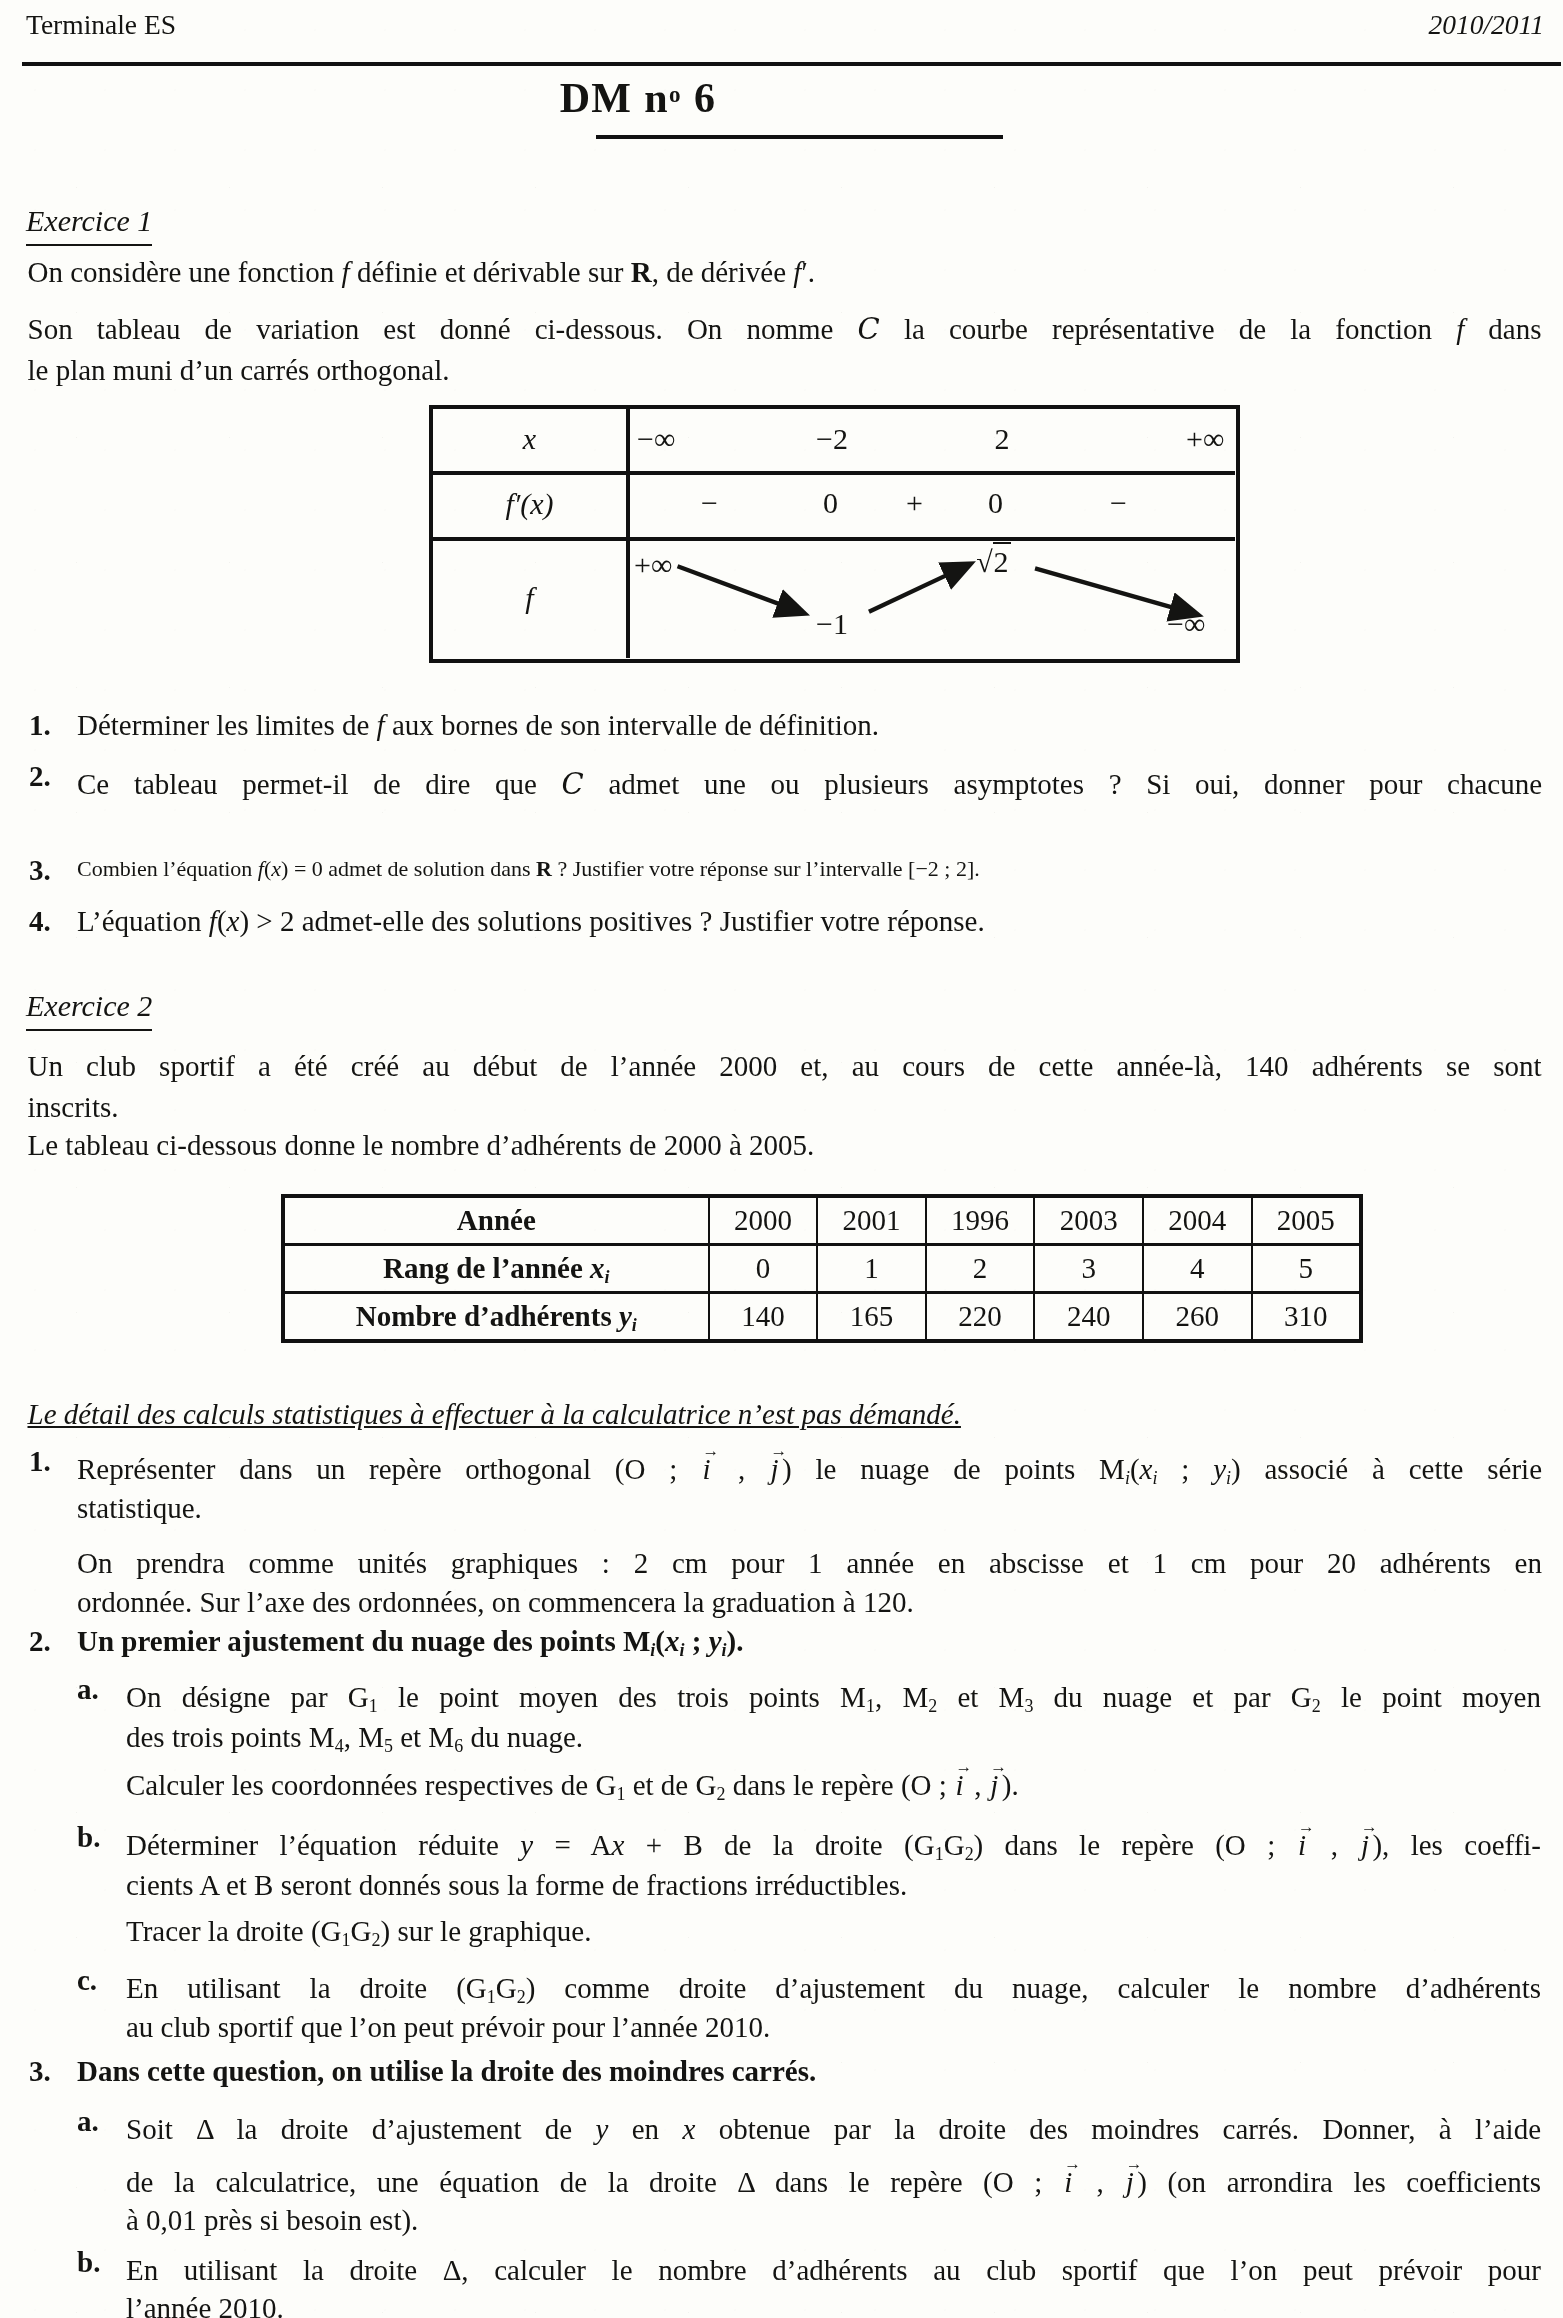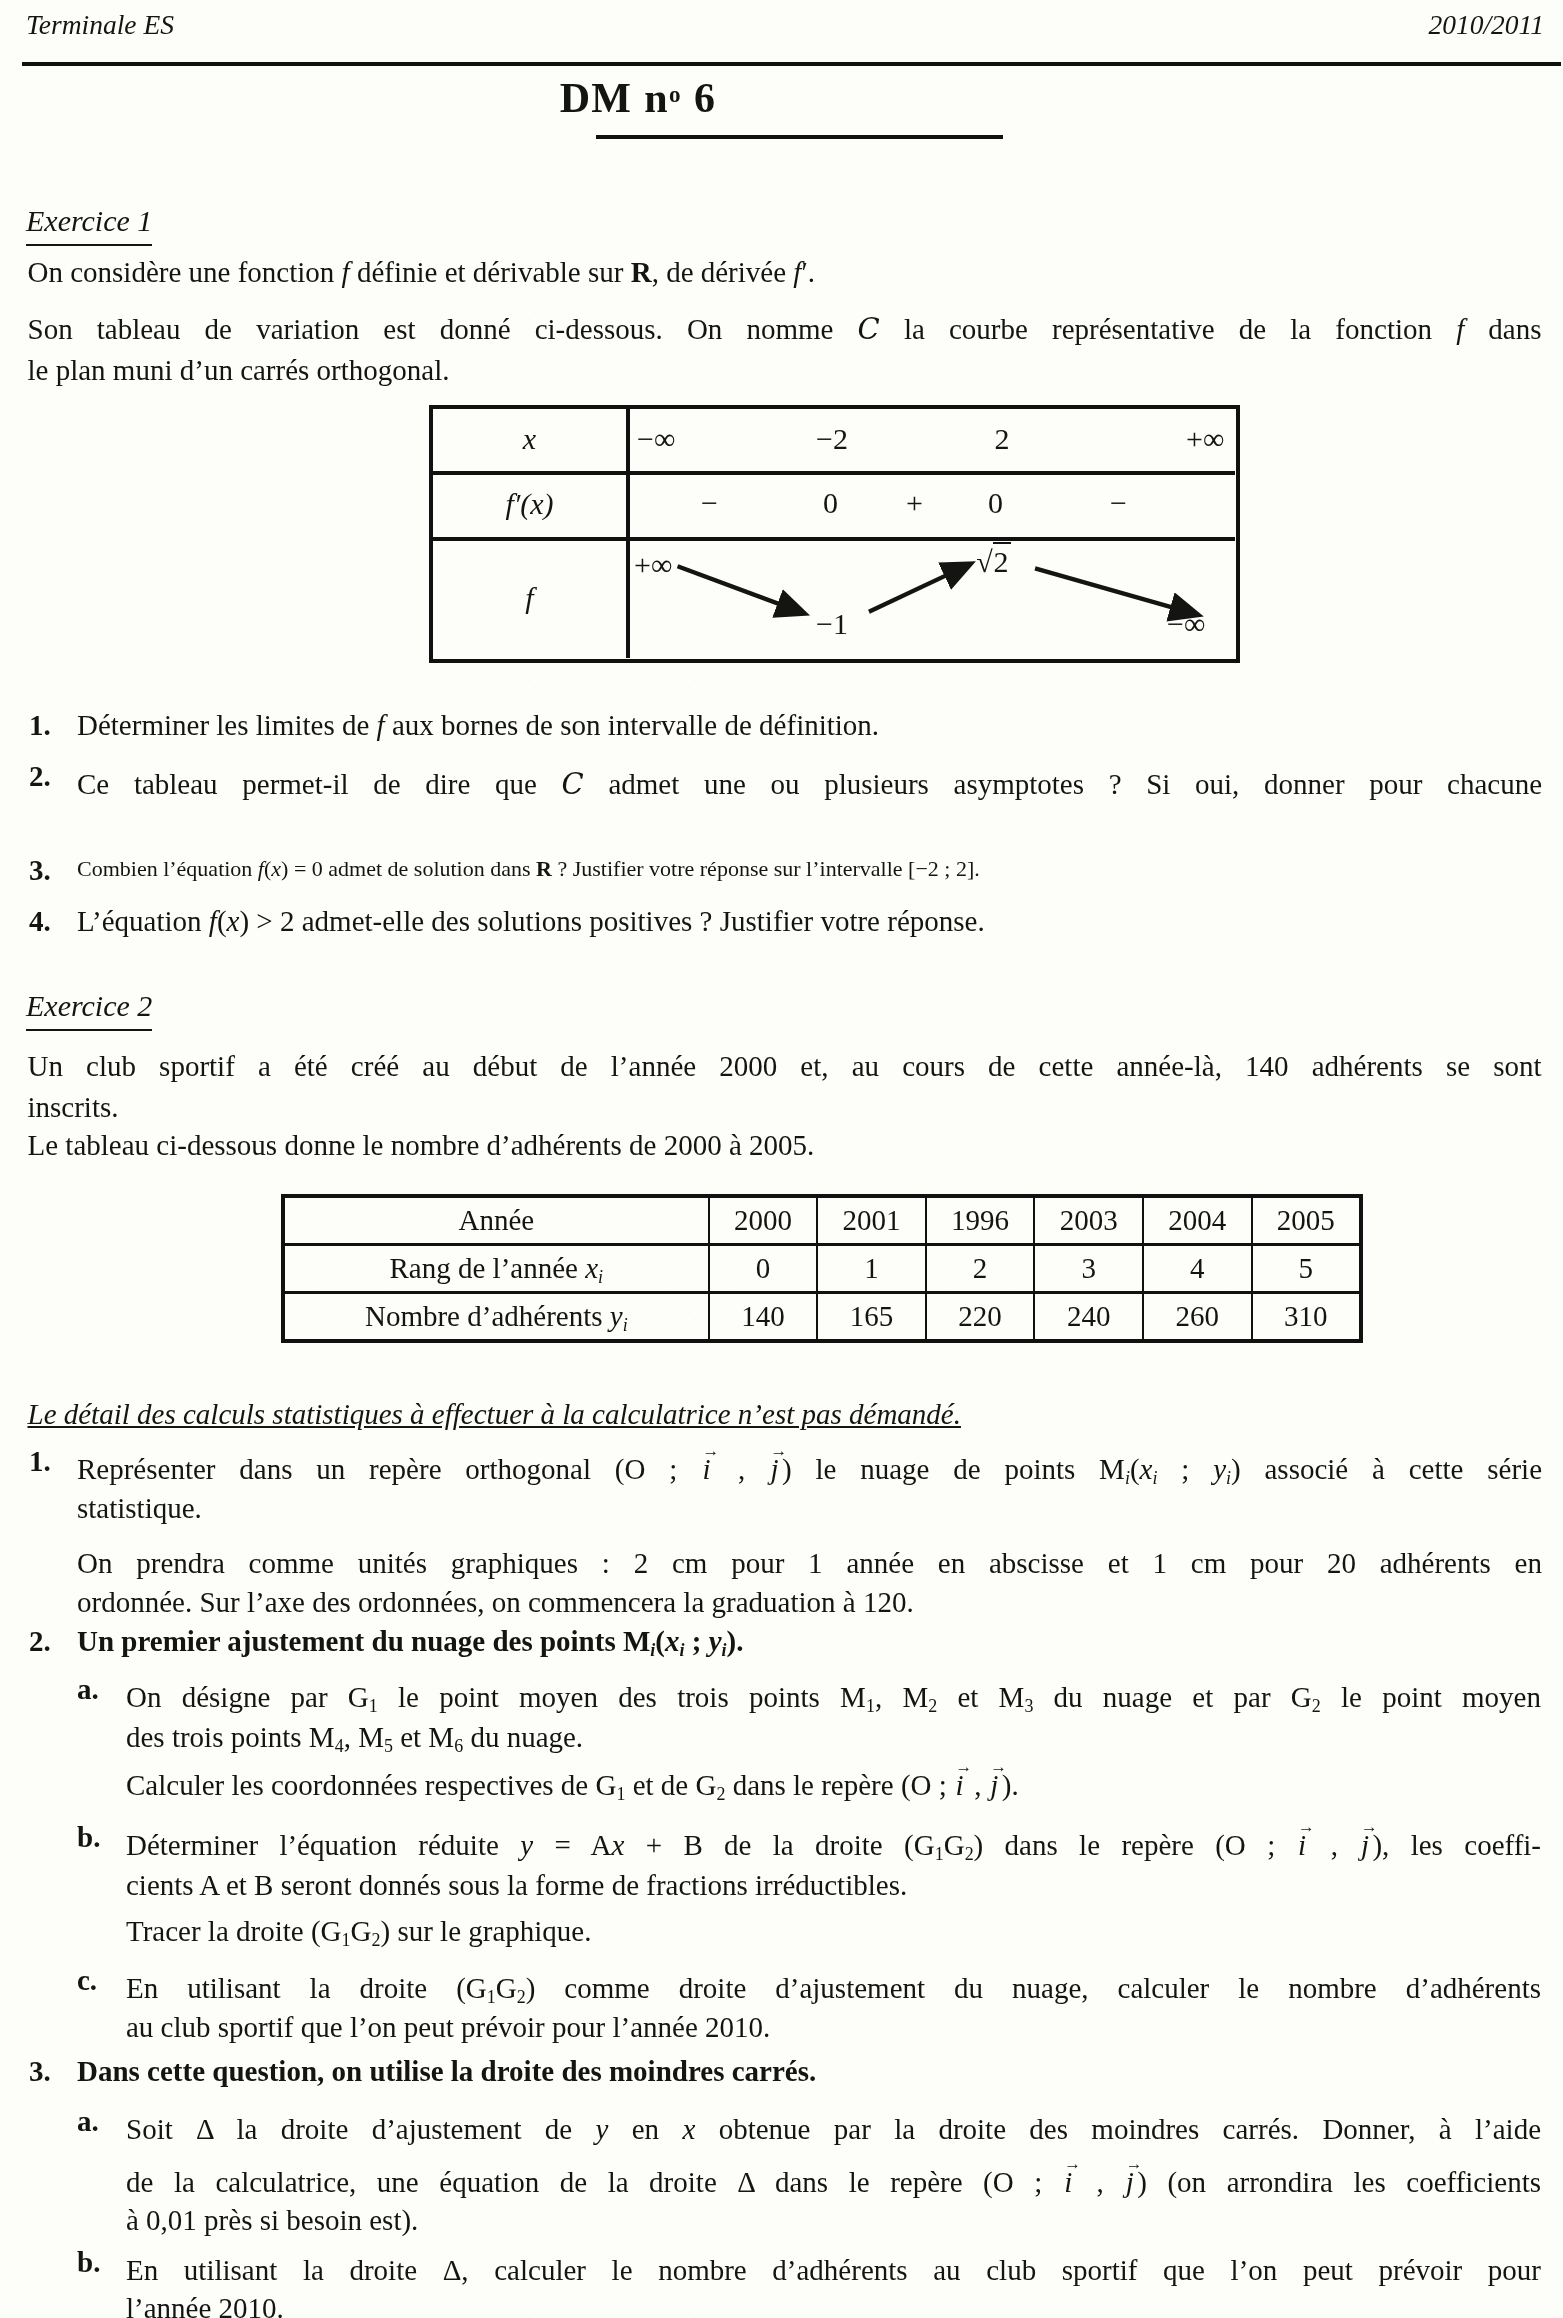--- a/index.html
+++ b/index.html
@@ -29,21 +29,21 @@
   .bold{font-weight:bold;}
   i{font-style:italic;}
   sub{font-size:0.62em;vertical-align:-0.28em;line-height:0;}
   .ord{font-size:0.55em;vertical-align:0.45em;}
   .cal{font-family:"DejaVu Serif",serif;font-style:italic;}
   .vec{display:inline-block;position:relative;font-style:italic;margin:0 0.12em 0 0.05em;}
   .va{position:absolute;left:0;top:-0.60em;font-size:0.58em;font-style:normal;letter-spacing:0;}
   .ov{border-top:2.9px solid #141412;padding:1.4px 2.2px 0 0.7px;}
 
   
-  .hdr-left{position:absolute;top:8.7px;left:26px;font-style:italic;font-size:27.5px;}
+  .hdr-left{position:absolute;top:8.7px;left:26px;font-size:27.5px;}
   .hdr-right{position:absolute;top:8.7px;right:20px;font-style:italic;font-size:27.5px;}
   .hdr-rule{position:absolute;top:62px;left:22px;width:1539px;height:4.3px;background:#111;}
   .doc-title{position:absolute;top:74px;left:0;width:1276px;text-align:center;
              font-size:42px;font-weight:bold;letter-spacing:1.4px;}
   .title-rule{position:absolute;top:135px;left:596px;width:407px;height:3.6px;background:#111;}
 
   .ex-head{position:absolute;left:26px;font-style:italic;font-size:30px;
            border-bottom:2.9px solid #141412;padding-bottom:5.8px;}
 
   
@@ -56,21 +56,21 @@
   .vt-lab{left:0;width:193px;text-align:center;font-style:italic;}
   .vt-arrows{position:absolute;left:197px;top:132px;width:605px;height:117px;}
 
   
   .dtable{position:absolute;left:281px;top:1194px;border-collapse:collapse;table-layout:fixed;
           border:4.3px solid #111;}
   .dtable td{border-left:2.2px solid #111;border-top:3.6px solid #111;height:45px;
              text-align:center;vertical-align:middle;font-size:29px;padding:0 4.3px;}
   .dtable tr:first-child td{border-top:none;}
   .dtable td:first-child{border-left:none;}
-  .dtable .lab{font-weight:normal;}
+  .dtable .lab{font-weight:bold;}
   .c1{width:414px;} .cv{width:98px;}
 </style>
 </head>
 <body>
 
 <div id="page">
 
   <div class="hdr-left">Terminale ES</div>
   <div class="hdr-right">2010/2011</div>
   <div class="hdr-rule"></div>

